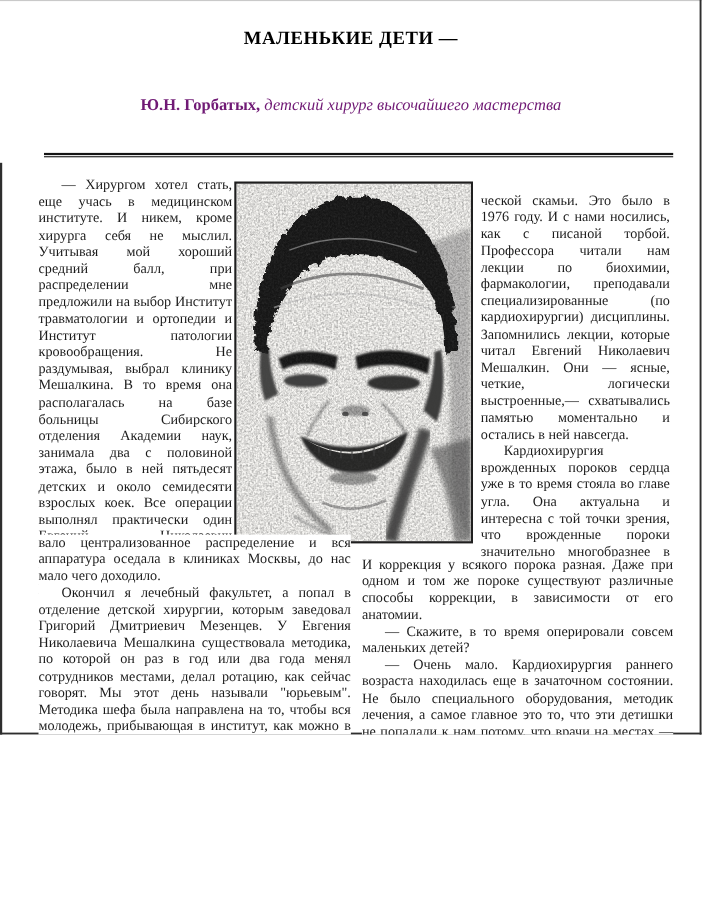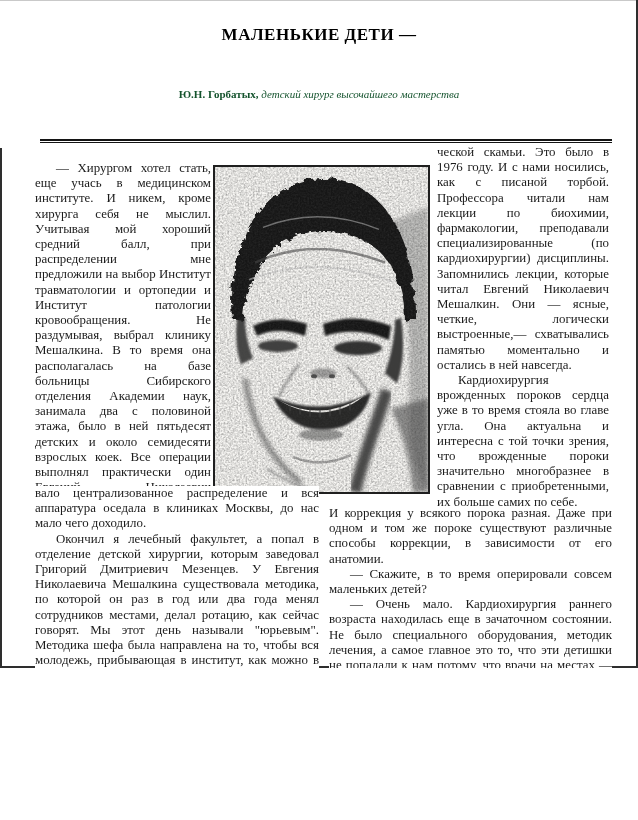--- a/index.html
+++ b/index.html
@@ -12,35 +12,35 @@
   .edge { position:absolute; background:#2e2e2e; }
   .edge-top    { left:0; top:0; width:638px; height:1px; background:#c9c9c9; }
   .edge-left   { left:0; top:148px; width:2px; height:672px; }
   .edge-right  { right:0; top:0; width:2px; height:820px; }
   .edge-bottom { left:0; bottom:0; width:638px; height:2px; }
 
   .title {
     position:absolute; top:22px; left:0; width:100%; text-align:center;
     font-weight:bold; font-size:17px; line-height:25px; letter-spacing:0.5px; color:#000;
   }
-  .byline { position:absolute; top:88px; left:0; width:100%; text-align:center; font-size:11px; color:#14532d; }
+  .byline { position:absolute; top:88px; left:0; width:100%; text-align:center; font-size:15px; color:#701a75; }
   .byline-name { font-weight:bold; }
   .byline-role { font-style:italic; }
   .rule {
     position:absolute; top:139px; left:40px; width:572px; height:1px;
     border-top:2px solid #141414; border-bottom:1px solid #141414;
   }
 
   .col { position:absolute; text-align:justify; font-size:12.9px; line-height:15.2px; hyphens:auto; }
   .col p { margin:0; padding:0; }
   p.para { text-indent:21px; }
   p.cont { text-indent:0; }
 
   .left-top    { left:35px;  top:161px; width:176px; }
-  .right-top   { left:437px; top:145px; width:172px; }
+  .right-top   { left:437px; top:175px; width:172px; }
   .left-bottom { left:35px;  top:486px; width:284px; background:#fff; }
   .right-bottom{ left:329px; top:506px; width:283px; background:#fff; }
 
   .photo {
     position:absolute; left:213px; top:165px; width:217px; height:329px;
     border:2px solid #1f1f1f; box-sizing:border-box; background:#f7f6f3; overflow:hidden;
   }
   .photo svg { display:block; width:100%; height:100%; }
 
   .pageno { position:absolute; left:52px; top:768px; font-size:15px; color:#15803d;text-align:right; }

